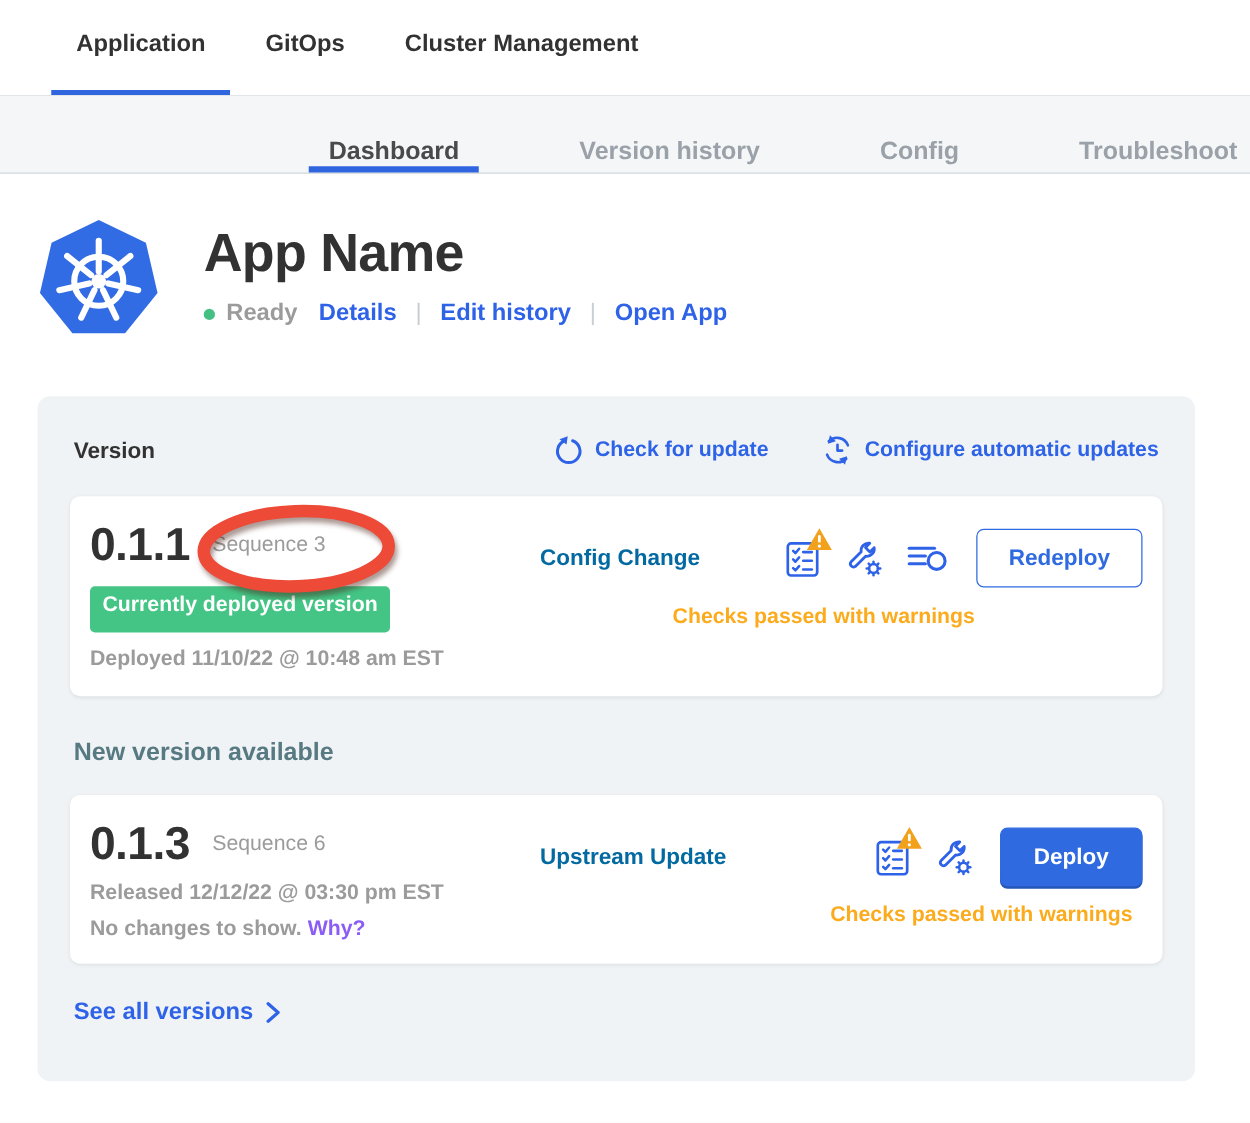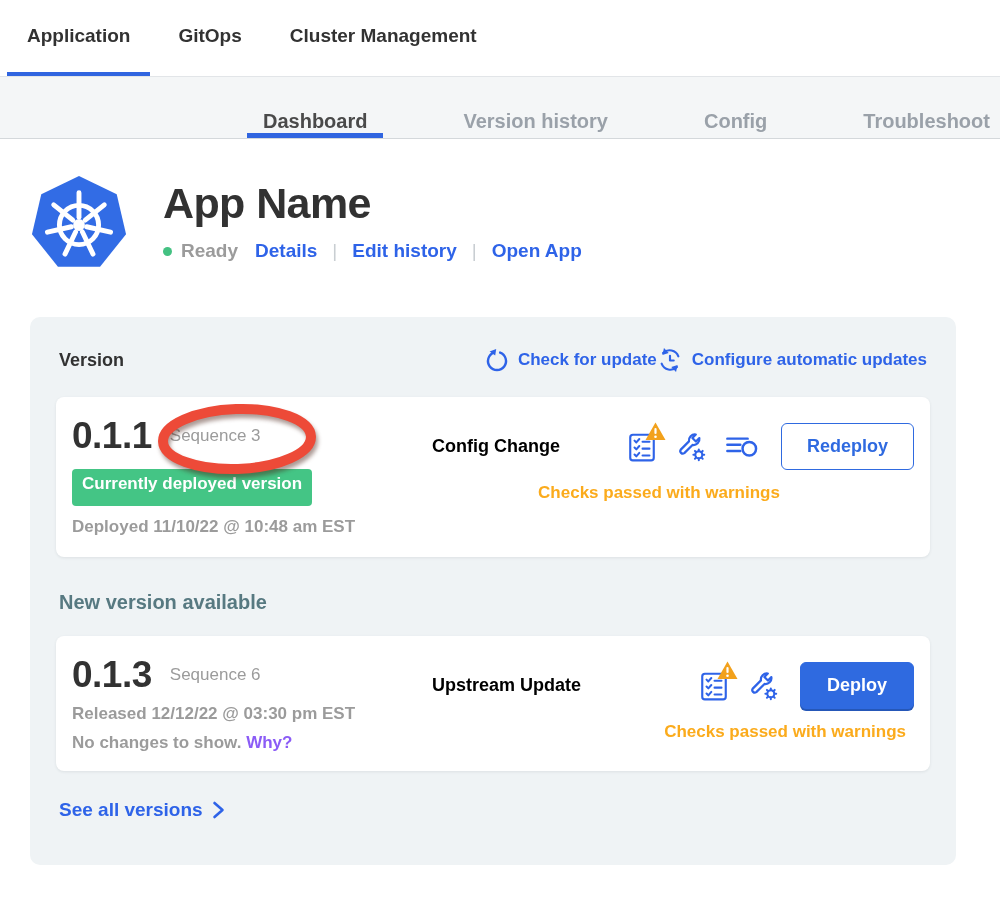--- a/index.html
+++ b/index.html
@@ -1,21 +1,21 @@
 <!DOCTYPE html>
 <html><head>
 <meta charset="utf-8">
 <style>
   * { margin:0; padding:0; box-sizing:border-box; }
   html,body { width:1000px; height:898px; background:#fff; overflow:hidden;
               font-family:"Liberation Sans", sans-serif; }
 
   
   .topnav { display:flex; align-items:stretch; height:77px;
-            border-bottom:1px solid #e2e5e8; padding-left:7px; gap:8px; background:#fff; }
+            border-bottom:1px solid #e2e5e8; padding-left:41px; gap:8px; background:#fff; }
   .topnav .tab { display:flex; align-items:center; padding:0 20px; font-size:19px;
                  font-weight:700; color:#323232; border-bottom:4px solid transparent; cursor:pointer; }
   .topnav .tab.active { border-bottom-color:#3065e0; }
 
   
   .subnav { display:flex; align-items:flex-end; height:62px; background:#f4f6f7;
             border-bottom:1px solid #d4d8db; padding-left:247px; gap:64px; }
   .subnav .item { display:flex; align-items:center; padding:0 16px; font-size:20px;
                   font-weight:600; color:#9aa1a9; border-bottom:5px solid transparent;
                   white-space:nowrap; cursor:pointer; }
@@ -29,42 +29,42 @@
   .status-dot { width:9px; height:9px; border-radius:50%; background:#44c182; margin-right:9px; }
   .status-text { color:#9b9b9b; font-weight:700; margin-right:17px; }
   .hlink { color:#2e63e8; font-weight:700; text-decoration:none; cursor:pointer; }
   .hsep { color:#c9ced2; margin:0 15px; font-weight:400; }
 
   
   .card { margin:40px 0 0 30px; width:926px; height:548px; background:#eff3f5;
           border-radius:10px; padding:30px 26px 0 26px; }
   .card-head { display:flex; justify-content:space-between; align-items:center; padding:0 3px; }
   .card-title { font-size:18px; font-weight:700; color:#323232; }
-  .card-actions { display:flex; }
+  .card-actions { display:flex; gap:42px; }
   .action-link { display:flex; align-items:center; gap:9px; color:#2e63e8;
                  font-weight:700; font-size:17px; cursor:pointer; }
   .action-link svg { flex:none; }
 
   .vrow-card { margin-top:24px; background:#fff; border-radius:8px;
                box-shadow:0 1px 3px rgba(62,71,79,.10); padding:18px 16px 20px 16px;
                display:flex; }
   .vleft { width:332px; flex:none; }
   .vline { display:flex; align-items:center; gap:18px; position:relative; }
   .vnum { font-size:37px; font-weight:700; color:#323232; letter-spacing:-0.5px; }
   .vseq { font-size:17px; color:#9b9b9b; }
   .annotation { position:absolute; left:82px; top:-15px; width:166px; height:78px;
                 pointer-events:none; filter:drop-shadow(2px 4px 2px rgba(70,30,20,.45)); }
   .badge { display:inline-block; margin-top:12px; background:#44c585; color:#fff;
            font-weight:700; font-size:17px; padding:5px 10px 12px; border-radius:4px; }
   .graytext { margin-top:11px; color:#9b9b9b; font-weight:700; font-size:17px; }
   .whylink { color:#8b5cf6; font-weight:700; cursor:pointer; }
 
   .vright { flex:1; display:flex; flex-direction:column; padding-top:8px; }
   .vright-top { display:flex; align-items:center; }
-  .source { color:#000000; font-weight:700; font-size:18px; margin-left:28px;text-align:center; }
+  .source { color:#0369a1; font-weight:700; font-size:18px; margin-left:28px;text-align:center; }
   .icon-group { display:flex; align-items:center; gap:19px; margin-left:auto; }
   .icon-stack { position:relative; display:inline-flex; cursor:pointer; }
   .tri-badge { position:absolute; top:-9px; right:-10px; }
   .btn { font-family:inherit; font-size:18px; font-weight:700; border-radius:6px;
          cursor:pointer; margin-left:22px; }
   .btn-outline { background:#fff; border:1.5px solid #2f6ae0; color:#2f6ae0; padding:12px 25px; }
   .btn-solid { background:#2f6ae0; border:1px solid #2f6ae0; color:#fff; padding:12px 26px;
                box-shadow:0 2px 0 #2557b8; }
   .warning-text { color:#fbab1c; font-weight:700; font-size:17px; margin-top:13px; }
   .warn-center { text-align:center; }

